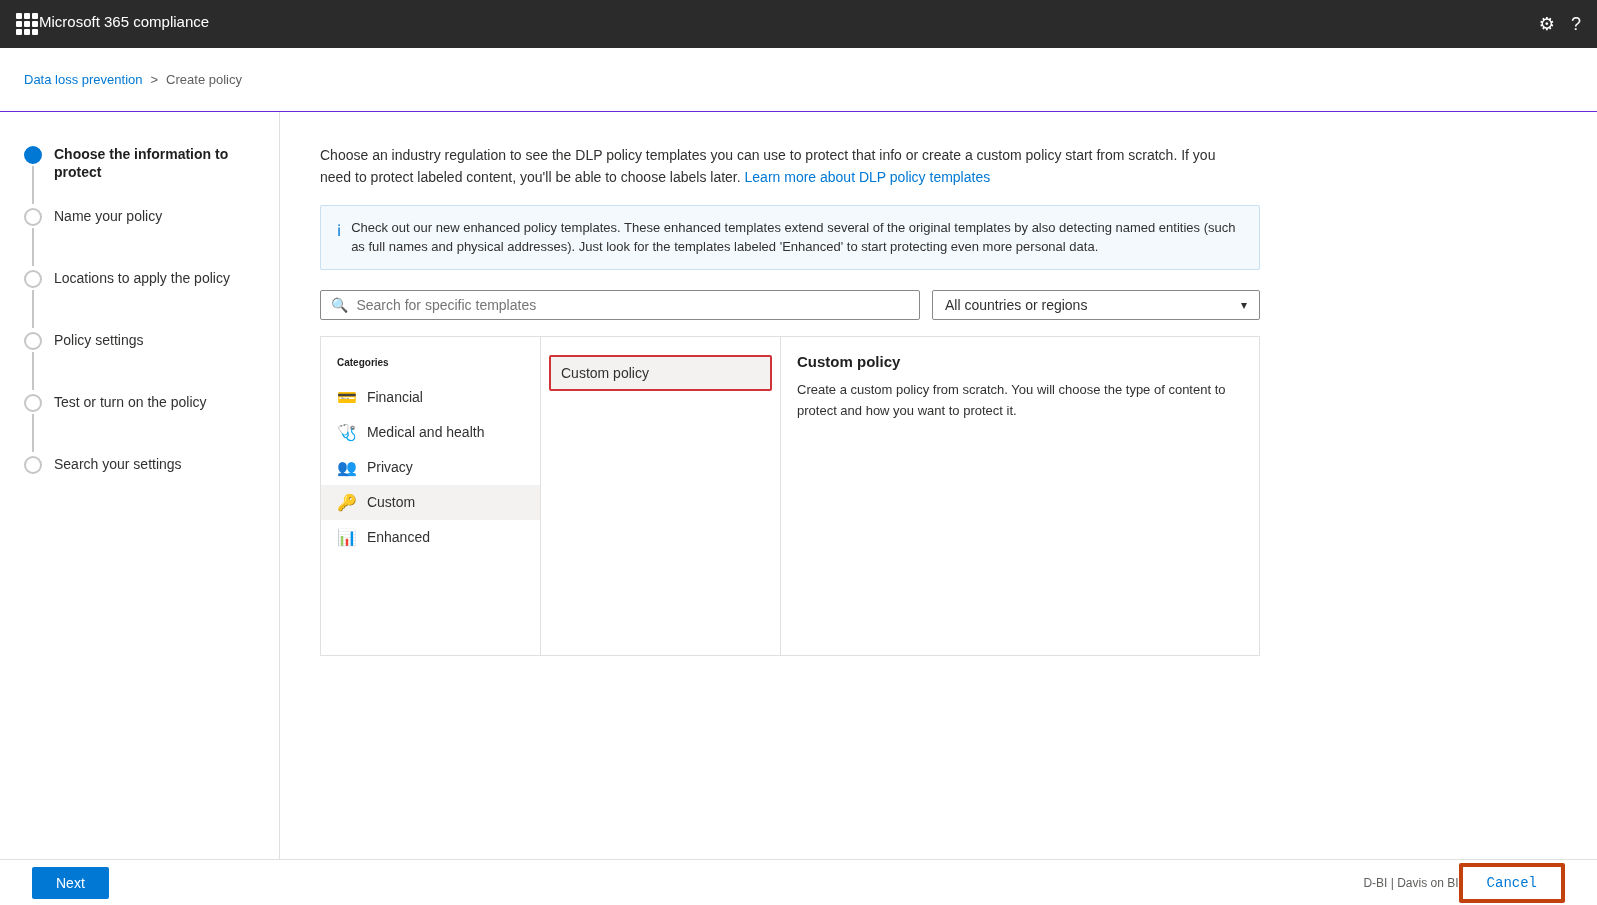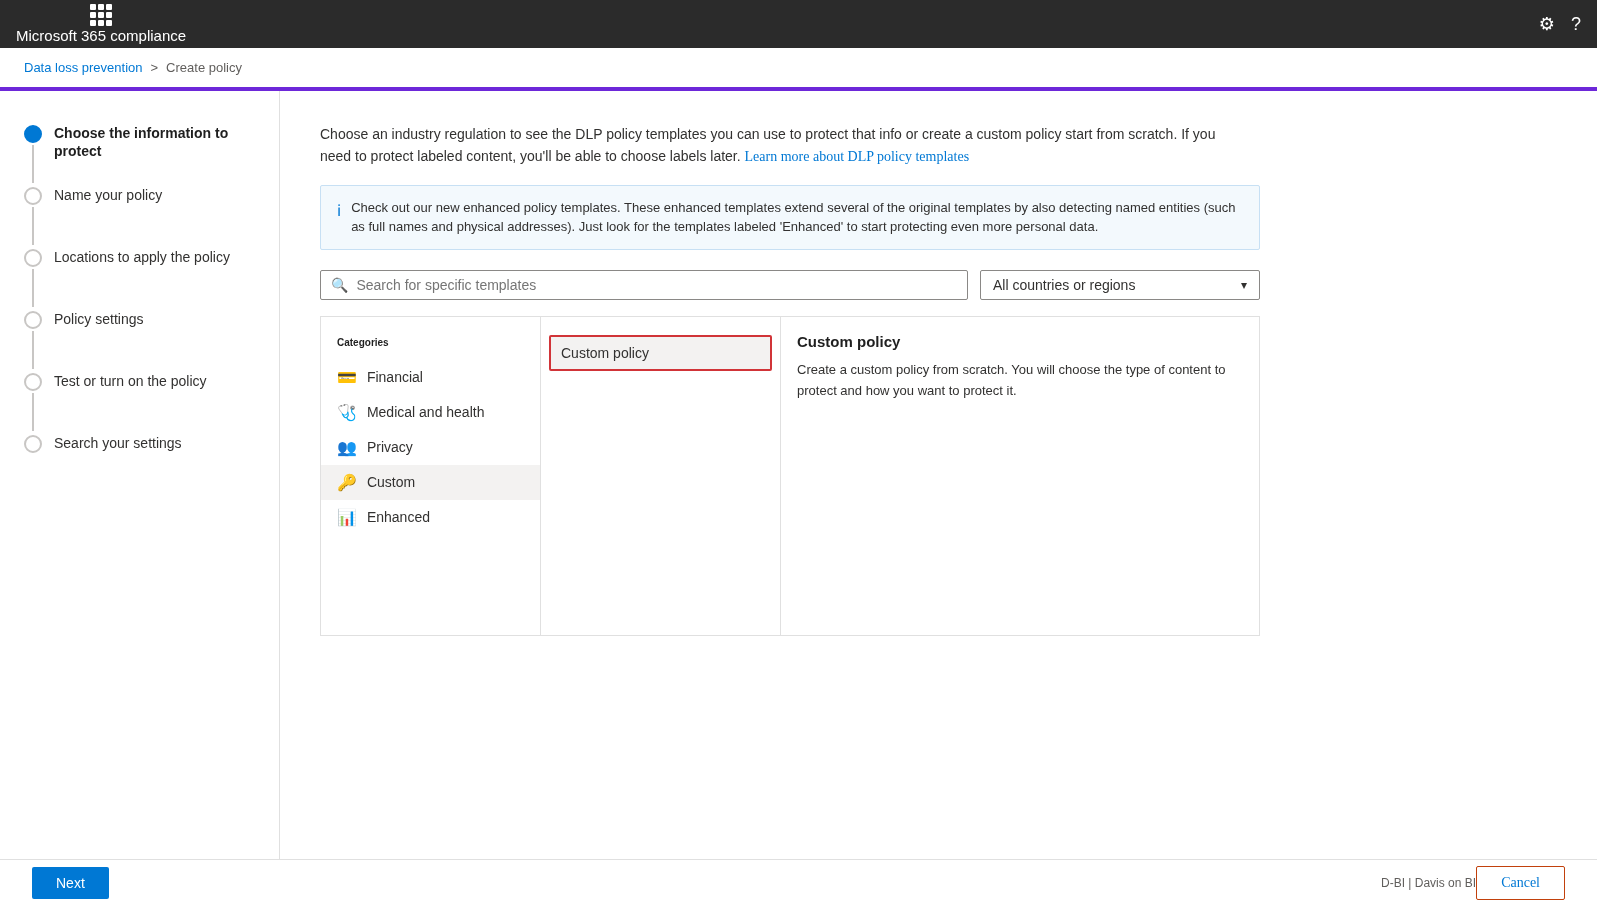--- a/index.html
+++ b/index.html
@@ -9,23 +9,22 @@
     .topbar {
       background: #2b2b2b;
       height: 48px;
       display: flex;
       align-items: center;
       padding: 0 16px;
       justify-content: space-between;
     }
     .topbar-left {
       display: flex;
-      align-items: center;
+      align-items: flex-start;
       gap: 1px;
-      flex-direction: column;
     }
     .waffle-icon {
       display: grid;
       grid-template-columns: repeat(3, 6px);
       gap: 2px;
       cursor: pointer;
     }
     .waffle-dot {
       width: 6px;
       height: 6px;
@@ -44,22 +43,22 @@
     }
     .topbar-icon {
       color: white;
       font-size: 18px;
       cursor: pointer;
     }
 
     
     .breadcrumb-bar {
       background: white;
-      padding: 12px 24px;
-      border-bottom: 4px solid #6d28d9;
+      padding: 24px 24px;
+      border-bottom: 1px solid #6d28d9;
       display: flex;
       align-items: center;
       gap: 8px;
       font-size: 13px;
     }
     .breadcrumb-link {
       color: #0078d4;
       cursor: pointer;
       text-decoration: none;
     }
@@ -194,21 +193,21 @@
       flex: 1;
       font-size: 14px;
       color: #323130;
       background: transparent;
     }
     .search-icon-svg {
       color: #605e5c;
       font-size: 14px;
     }
     .region-dropdown {
-      width: 280px;
+      width: 328px;
       display: flex;
       align-items: center;
       justify-content: space-between;
       border: 1px solid #8a8886;
       border-radius: 2px;
       padding: 6px 12px;
       cursor: pointer;
       background: white;
       font-size: 14px;
       color: #323130;
@@ -316,26 +315,26 @@
       border: none;
       padding: 8px 24px;
       font-size: 14px;
       border-radius: 2px;
       cursor: pointer;
       font-family: 'Segoe UI', sans-serif;
     }
     .btn-cancel {
       background: white;
       color: #0078d4;
-      border: 1px solid #c2410c;
+      border: 4px solid #c2410c;
       padding: 8px 24px;
       font-size: 14px;
       border-radius: 2px;
       cursor: pointer;
-      font-family: Liberation Serif, serif;
+      font-family: Liberation Mono, monospace;
     }
     .user-info {
       font-size: 12px;
       color: #605e5c;
     }
   </style>
 </head>
 <body>
 
 <div class="topbar">
@@ -415,21 +414,21 @@
       </div>
       <span class="step-label">Search your settings</span>
     </div>
   </div>
 
   <div class="content">
 
 
     <p class="page-desc">
       <span>Choose an industry regulation to see the DLP policy templates you can use to protect that info or create a custom policy start from scratch. If you need to protect labeled content, you'll be able to choose labels later. </span>
-      <a href="#" style="color:#0078d4;font-family:Liberation Serif, serif;">Learn more about DLP policy templates</a>
+      <a href="#" style="color:#0078d4;">Learn more about DLP policy templates</a>
     </p>
 
     <div class="info-banner">
       <span class="info-icon">ℹ</span>
       <span>Check out our new enhanced policy templates. These enhanced templates extend several of the original templates by also detecting named entities (such as full names and physical addresses). Just look for the templates labeled 'Enhanced' to start protecting even more personal data.</span>
     </div>
 
     <div class="filter-row">
       <div class="search-box">
         <span class="search-icon-svg">🔍</span>

